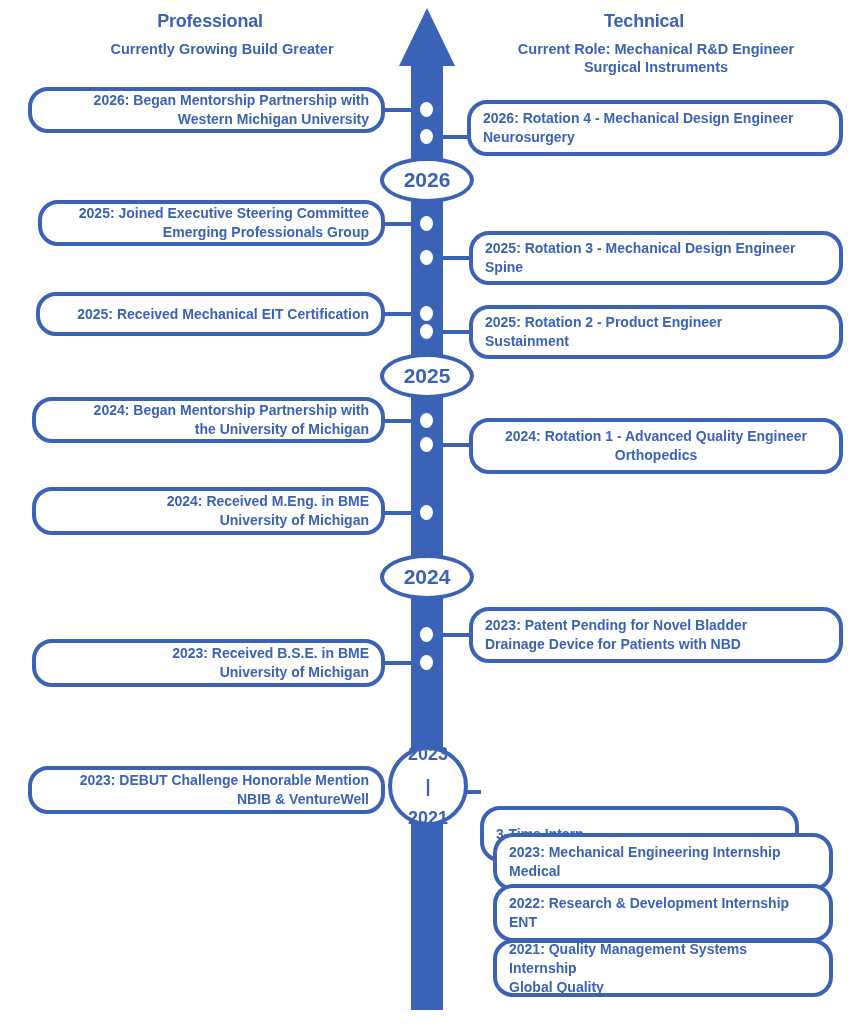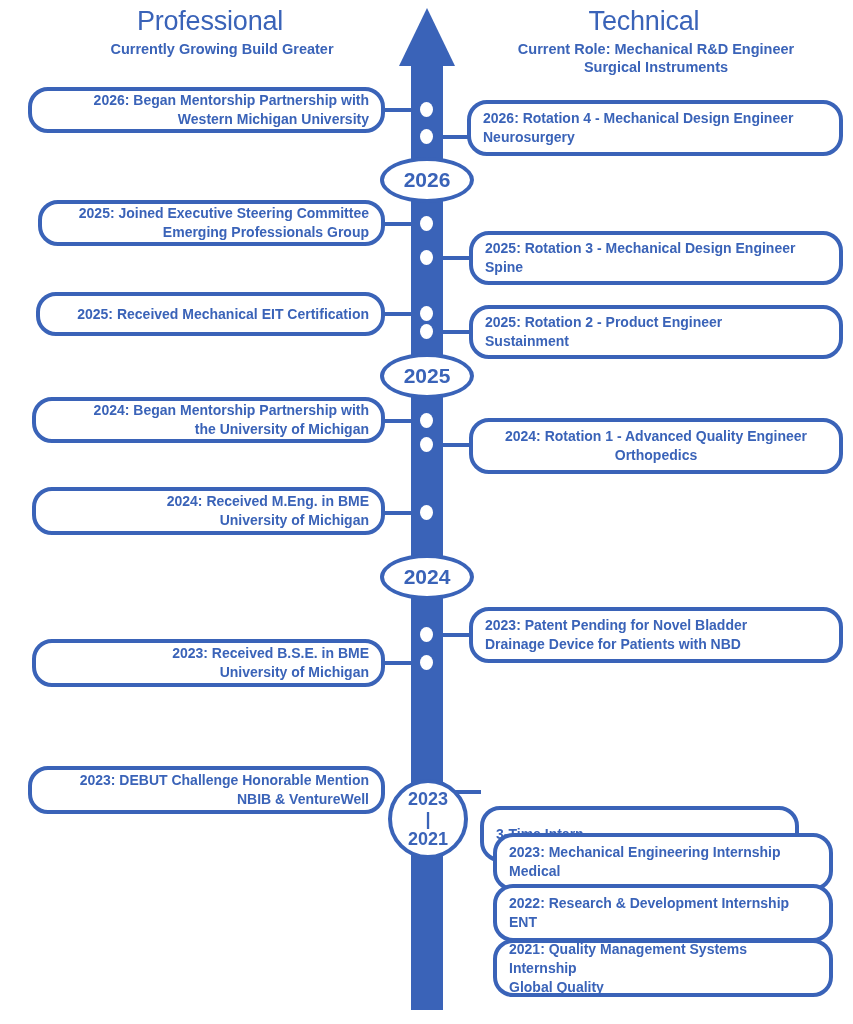--- a/index.html
+++ b/index.html
@@ -18,22 +18,22 @@
     overflow: hidden;
   }
 
   
   .col-header {
     position: absolute;
     text-align: center;
     color: #3A63B8;
   }
   .col-header .title {
-    font-size: 27px;
-    font-weight: normal;
+    font-size: 18px;
+    font-weight: bold;
     line-height: 32px;
     letter-spacing: -0.2px;
   }
   .col-header .sub {
     font-size: 14.5px;
     font-weight: bold;
     line-height: 18px;
     margin-top: 3px;
     padding-left: 24px;
   }
@@ -176,21 +176,21 @@
 
   <div class="year-bubble oval" style="left:380px; top:157px;">
     <span>2026</span>
   </div>
   <div class="year-bubble oval" style="left:380px; top:353px;">
     <span>2025</span>
   </div>
   <div class="year-bubble oval" style="left:380px; top:554px;">
     <span>2024</span>
   </div>
-  <div class="year-bubble circle" style="left:388px; top:779px;">
+  <div class="year-bubble circle" style="left:388px; top:746px;gap:12px;">
     <span>2023</span>
     <span>|</span>
     <span>2021</span>
   </div>
 
   <div class="ev-box left" style="left:28px; top:87px; width:357px; height:46px;">
     <span class="l2">2026: Began Mentorship Partnership with</span>
     <span class="l2">Western Michigan University</span>
   </div>
 

